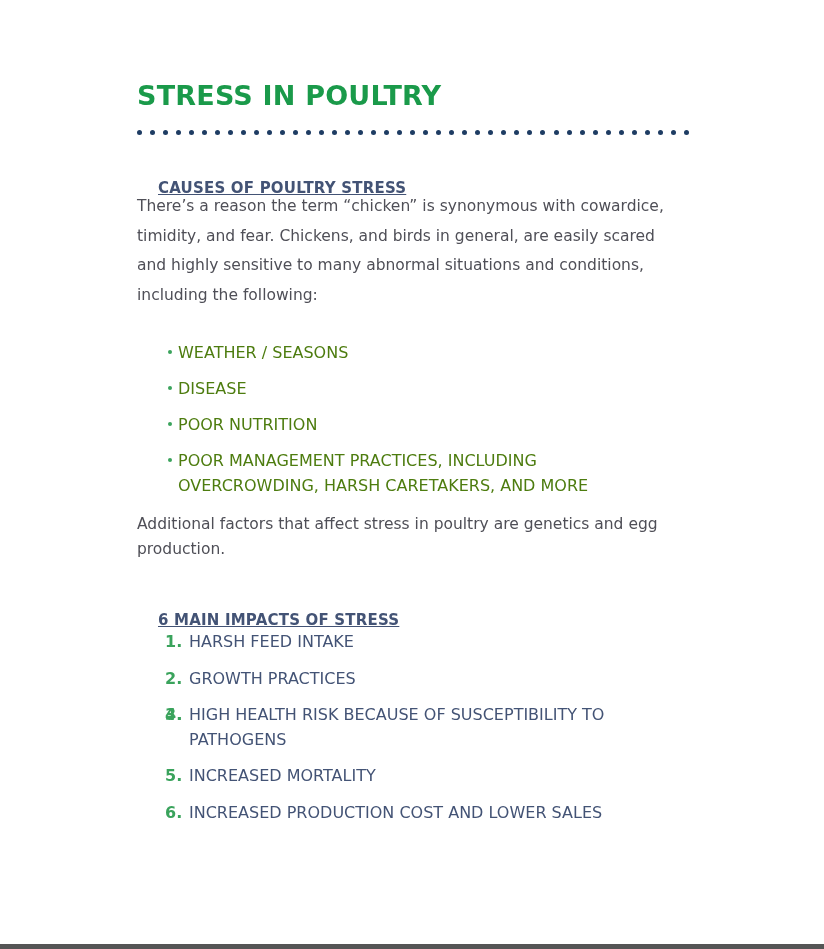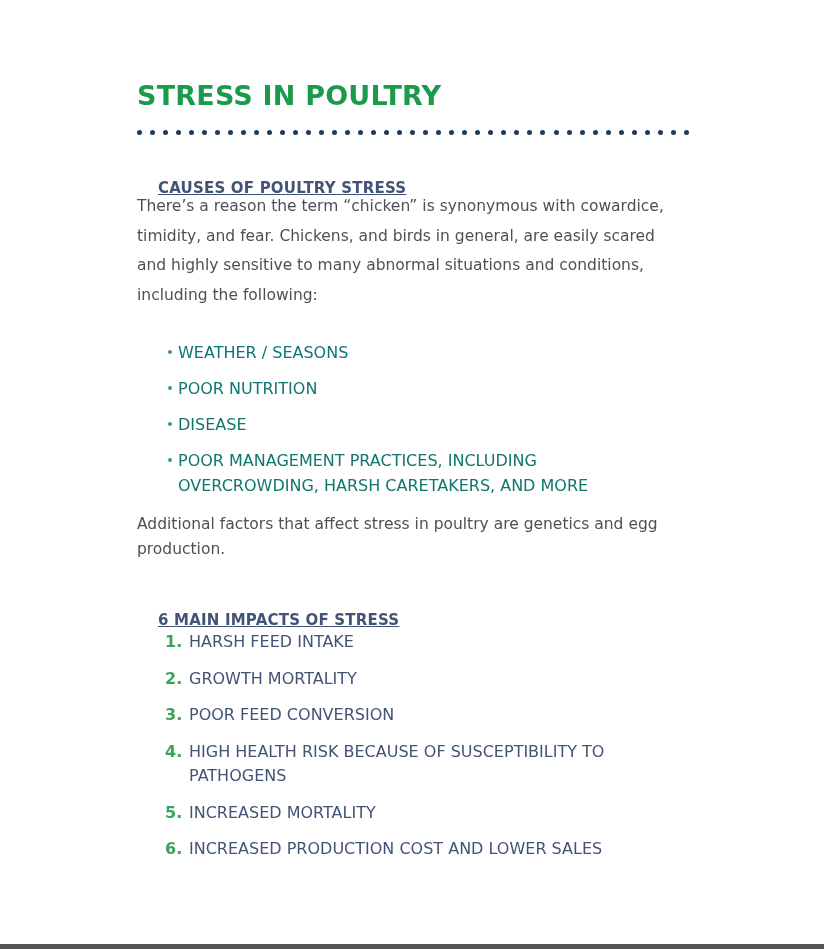--- a/index.html
+++ b/index.html
@@ -26,21 +26,21 @@
     }
     .para {
       position: absolute; left: 0; margin: 0; width: 540px;
       font-size: 15.5px; color: #4f4f57; font-family: "DejaVu Sans", sans-serif;
     }
     .p1 { top: 192px; line-height: 29.7px; }
     .p2 { top: 512px; line-height: 25px; }
     .bullets { position: absolute; left: 30px; top: 340px; margin: 0; padding: 0; list-style: none; }
     .bullets li {
       position: relative; padding-left: 11px; margin-bottom: 11px;
-      font-size: 16px; color: #0f766e; line-height: 25px; font-family: "DejaVu Sans", sans-serif;
+      font-size: 16px; color: #4d7c0f; line-height: 25px; font-family: "DejaVu Sans", sans-serif;
     }
     .bullets .bdot { position: absolute; left: 1px; top: 10px; width: 4px; height: 4px; border-radius: 50%; background: #3aa35c; }
     .numbered { position: absolute; left: 28px; top: 630px; margin: 0; padding: 0; list-style: none; }
     .numbered li {
       position: relative; padding-left: 24px; margin-bottom: 12px;
       font-size: 16px; color: #435375; line-height: 24.5px; font-family: "DejaVu Sans", sans-serif;
     }
     .numbered .num { position: absolute; left: 0; top: 0; color: #3aa35c; font-weight: bold; }
     .footer-bar { position: absolute; left: 0; bottom: 0; width: 824px; height: 5px; background: #555555; }
   </style>
@@ -93,32 +93,32 @@
       <span></span>
       <span></span>
       <span></span>
     </div>
 
   <h2 class="h2" style="top:166px">CAUSES OF POULTRY STRESS</h2>
   <p class="para p1">There’s a reason the term “chicken” is synonymous with cowardice, timidity, and fear. Chickens, and birds in general, are easily scared and highly sensitive to many abnormal situations and conditions, including the following:</p>
 
   <ul class="bullets">
     <li><span class="bdot"></span><span>WEATHER / SEASONS</span></li>
+    <li><span class="bdot"></span><span>DISEASE</span></li>
     <li><span class="bdot"></span><span>POOR NUTRITION</span></li>
-    <li><span class="bdot"></span><span>DISEASE</span></li>
     <li style="width:430px"><span class="bdot"></span><span>POOR MANAGEMENT PRACTICES, INCLUDING OVERCROWDING, HARSH CARETAKERS, AND MORE</span></li>
   </ul>
 
   <p class="para p2">Additional factors that affect stress in poultry are genetics and egg production.</p>
 
   <h2 class="h2" style="top:598px">6 MAIN IMPACTS OF STRESS</h2>
 
   <ol class="numbered">
     <li><span class="num">1.</span><span>HARSH FEED INTAKE</span></li>
-    <li><span class="num">2.</span><span>GROWTH MORTALITY</span></li>
-    <li><span class="num">3.</span><span>POOR FEED CONVERSION</span></li>
+    <li><span class="num">2.</span><span>GROWTH PRACTICES</span></li>
+    <li><span class="num">3.</span></li>
     <li style="width:420px"><span class="num">4.</span><span>HIGH HEALTH RISK BECAUSE OF SUSCEPTIBILITY TO PATHOGENS</span></li>
     <li><span class="num">5.</span><span>INCREASED MORTALITY</span></li>
     <li style="width:480px"><span class="num">6.</span><span>INCREASED PRODUCTION COST AND LOWER SALES</span></li>
   </ol>
 </div>
 
 <div class="footer-bar"></div>
 
 </body></html>

